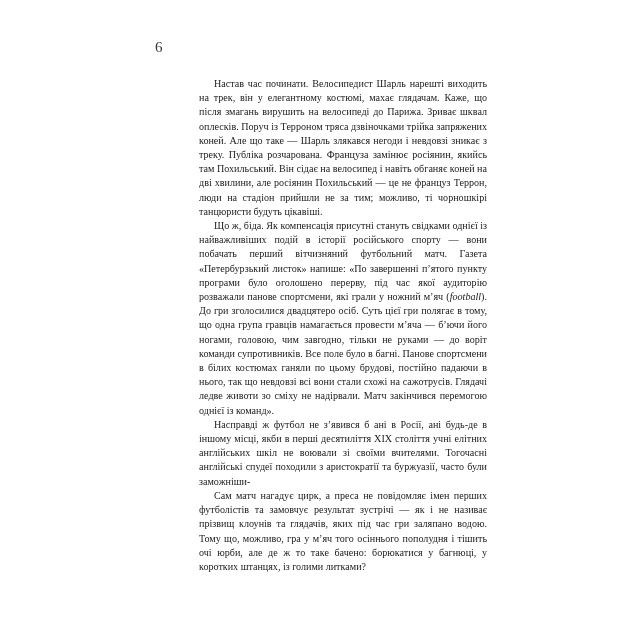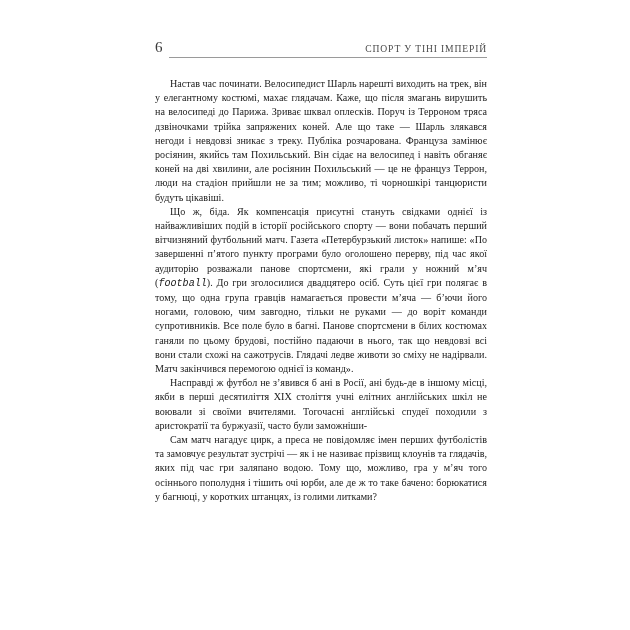--- a/index.html
+++ b/index.html
@@ -78,37 +78,33 @@
     -webkit-hyphens: none;
     hyphens: none;
     word-spacing: -0.05px;
   }
   .textblock p {
     margin: 0;
     text-indent: 0;
   }
   .textblock p.indent {
     text-indent: 15px;
+    margin-left: 44px;
   }
   .textblock i {
     font-style: italic;
-    font-family: Liberation Mono, monospace;
   }
 </style>
 </head>
 <body>
 
 <div class="page">
 
   <div class="running-head">
     <span class="folio">6</span>
-    <span class="head-rule-wrap">
-      <span class="head-title">СПОРТ У ТІНІ ІМПЕРІЙ</span>
-      <span class="head-rule"></span>
-    </span>
   </div>
 
   <div class="textblock">
     <p class="indent">Настав час починати. Велосипедист Шарль нарешті виходить на трек, він у елегантному костюмі, махає глядачам. Каже, що після змагань вирушить на велосипеді до Парижа. Зриває шквал оплесків. Поруч із Терроном тряса дзвіночками трійка запряжених коней. Але що таке — Шарль злякався негоди і невдовзі зникає з треку. Публіка розчарована. Француза замінює росіянин, якийсь там Похильський. Він сідає на велосипед і навіть обганяє коней на дві хвилини, але росіянин Похильський — це не француз Террон, люди на стадіон прийшли не за тим; можливо, ті чорношкірі танцюристи будуть цікавіші.</p>
     <p class="indent"><span>Що ж, біда. Як компенсація присутні стануть свідками однієї із найважливіших подій в історії російського спорту — вони побачать перший вітчизняний футбольний матч. Газета «Петербурзький листок» напише: «По завершенні п’ятого пункту програми було оголошено перерву, під час якої аудиторію розважали панове спортсмени, які грали у ножний м’яч (</span><i>football</i><span>). До гри зголосилися двадцятеро осіб. Суть цієї гри полягає в тому, що одна група гравців намагається провести м’яча — б’ючи його ногами, головою, чим завгодно, тільки не руками — до воріт команди супротивників. Все поле було в багні. Панове спортсмени в білих костюмах ганяли по цьому брудові, постійно падаючи в нього, так що невдовзі всі вони стали схожі на сажотрусів. Глядачі ледве животи зо сміху не надірвали. Матч закінчився перемогою однієї із команд».</span></p>
     <p class="indent">Насправді ж футбол не з’явився б ані в Росії, ані будь-де в іншому місці, якби в перші десятиліття XIX століття учні елітних англійських шкіл не воювали зі своїми вчителями. Тогочасні англійські спудеї походили з аристократії та буржуазії, часто були заможніши-</p>
     <p class="indent">Сам матч нагадує цирк, а преса не повідомляє імен перших футболістів та замовчує результат зустрічі — як і не називає прізвищ клоунів та глядачів, яких під час гри заляпано водою. Тому що, можливо, гра у м’яч того осіннього пополудня і тішить очі юрби, але де ж то таке бачено: борюкатися у багнюці, у коротких штанцях, із голими литками?</p>
   </div>
 
 </div>

